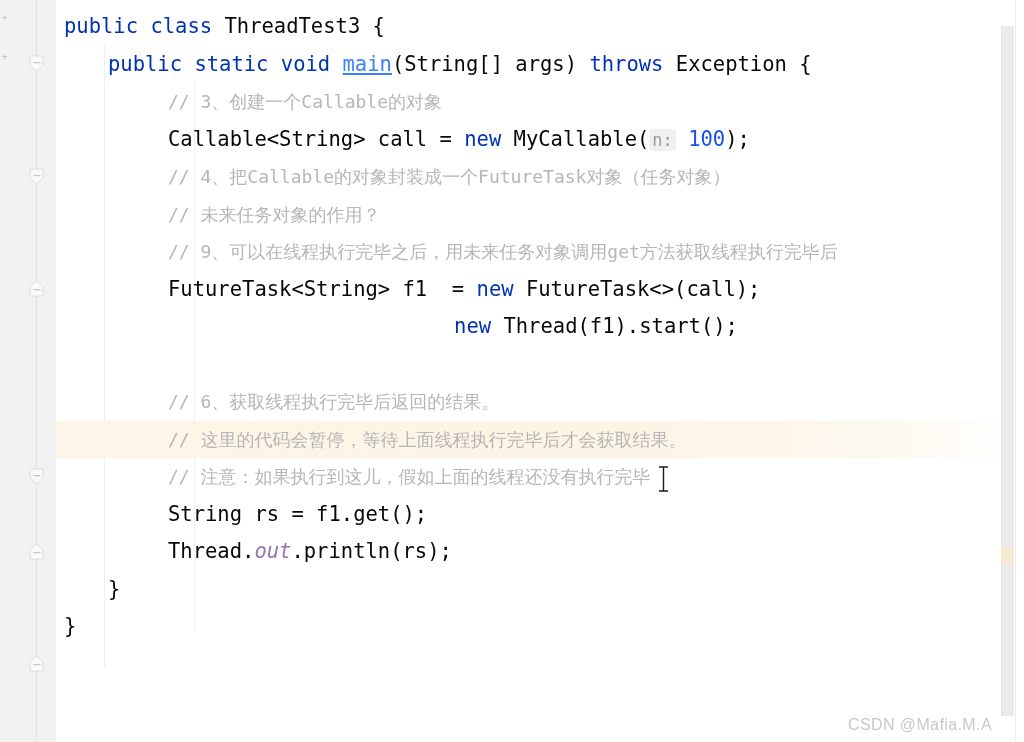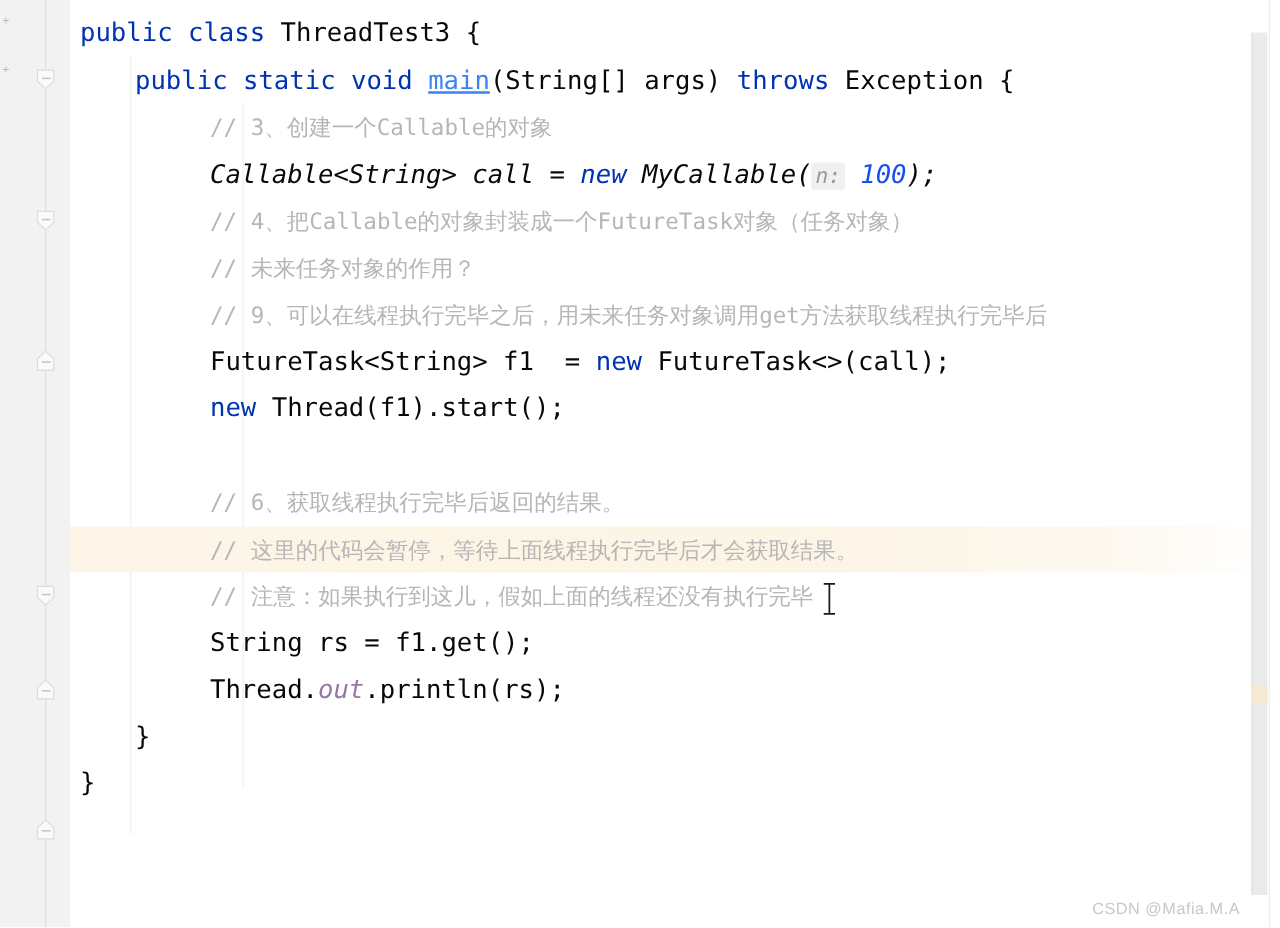--- a/index.html
+++ b/index.html
@@ -148,21 +148,21 @@
     right: 10px;
     width: 13px; height: 14px;
     background: #f7e9cf;
   }
 
   
   .watermark {
     position: absolute;
     right: 32px; bottom: 8px;
     font-family: "Liberation Sans", sans-serif;
-    font-size: 13px;
+    font-size: 16px;
     color: #c8c8c8;
     letter-spacing: 0.4px;
     white-space: nowrap;
   }
 </style>
 </head>
 <body>
 
 <div id="app">
 
@@ -216,26 +216,26 @@
 
   <div class="editor">
 
     <div class="indent-guide" style="left:48px; top:45px; height:622px;"></div>
     <div class="indent-guide" style="left:138px; top:82px; height:548px;"></div>
 
     <div class="code" id="code-host">
         <div class="line" style="padding-left: 8px;"><span class="kw">public</span><span class="plain"> </span><span class="kw">class</span><span class="plain"> ThreadTest3 {</span></div>
         <div class="line" style="padding-left: 52px;"><span class="kw">public</span><span class="plain"> </span><span class="kw">static</span><span class="plain"> </span><span class="kw">void</span><span class="plain"> </span><span class="meth">main</span><span class="plain">(String[] args) </span><span class="kw">throws</span><span class="plain"> Exception {</span></div>
         <div class="line" style="padding-left: 112px;"><span class="cmt">// 3、创建一个Callable的对象</span></div>
-        <div class="line" style="padding-left: 112px; font-style: italic;"><span class="plain">Callable&lt;String&gt; call = </span><span class="kw">new</span><span class="plain"> MyCallable(</span><span class="hint">n:</span><span class="plain"> </span><span class="num">100</span><span class="plain">);</span></div>
+        <div class="line" style="padding-left: 112px;"><span class="plain">Callable&lt;String&gt; call = </span><span class="kw">new</span><span class="plain"> MyCallable(</span><span class="hint">n:</span><span class="plain"> </span><span class="num">100</span><span class="plain">);</span></div>
         <div class="line" style="padding-left: 112px;"><span class="cmt">// 4、把Callable的对象封装成一个FutureTask对象（任务对象）</span></div>
         <div class="line" style="padding-left: 112px;"><span class="cmt">// 未来任务对象的作用？</span></div>
         <div class="line" style="padding-left: 112px;"><span class="cmt">// 9、可以在线程执行完毕之后，用未来任务对象调用get方法获取线程执行完毕后</span></div>
         <div class="line" style="padding-left: 112px;"><span class="plain">FutureTask&lt;String&gt; f1  = </span><span class="kw">new</span><span class="plain"> FutureTask&lt;&gt;(call);</span></div>
-        <div class="line" style="padding-left: 112px;"><span class="kw">new</span><span class="plain"> Thread(f1).start();</span></div>
+        <div class="line" style="padding-left: 112px; text-align: center;"><span class="kw">new</span><span class="plain"> Thread(f1).start();</span></div>
         <div class="line" style="padding-left: 112px;">&nbsp;</div>
         <div class="line" style="padding-left: 112px;"><span class="cmt">// 6、获取线程执行完毕后返回的结果。</span></div>
         <div class="line hl" style="padding-left: 112px;"><span class="cmt">// 这里的代码会暂停，等待上面线程执行完毕后才会获取结果。</span></div>
         <div class="line" style="padding-left: 112px;"><span class="cmt">// 注意：如果执行到这儿，假如上面的线程还没有执行完毕</span></div>
         <div class="line" style="padding-left: 112px;"><span class="plain">String rs = f1.get();</span></div>
         <div class="line" style="padding-left: 112px;"><span class="plain">Thread.</span><span class="stat">out</span><span class="plain">.println(rs);</span></div>
         <div class="line" style="padding-left: 52px;"><span class="plain">}</span></div>
         <div class="line" style="padding-left: 8px;"><span class="plain">}</span></div>
       </div>
 

